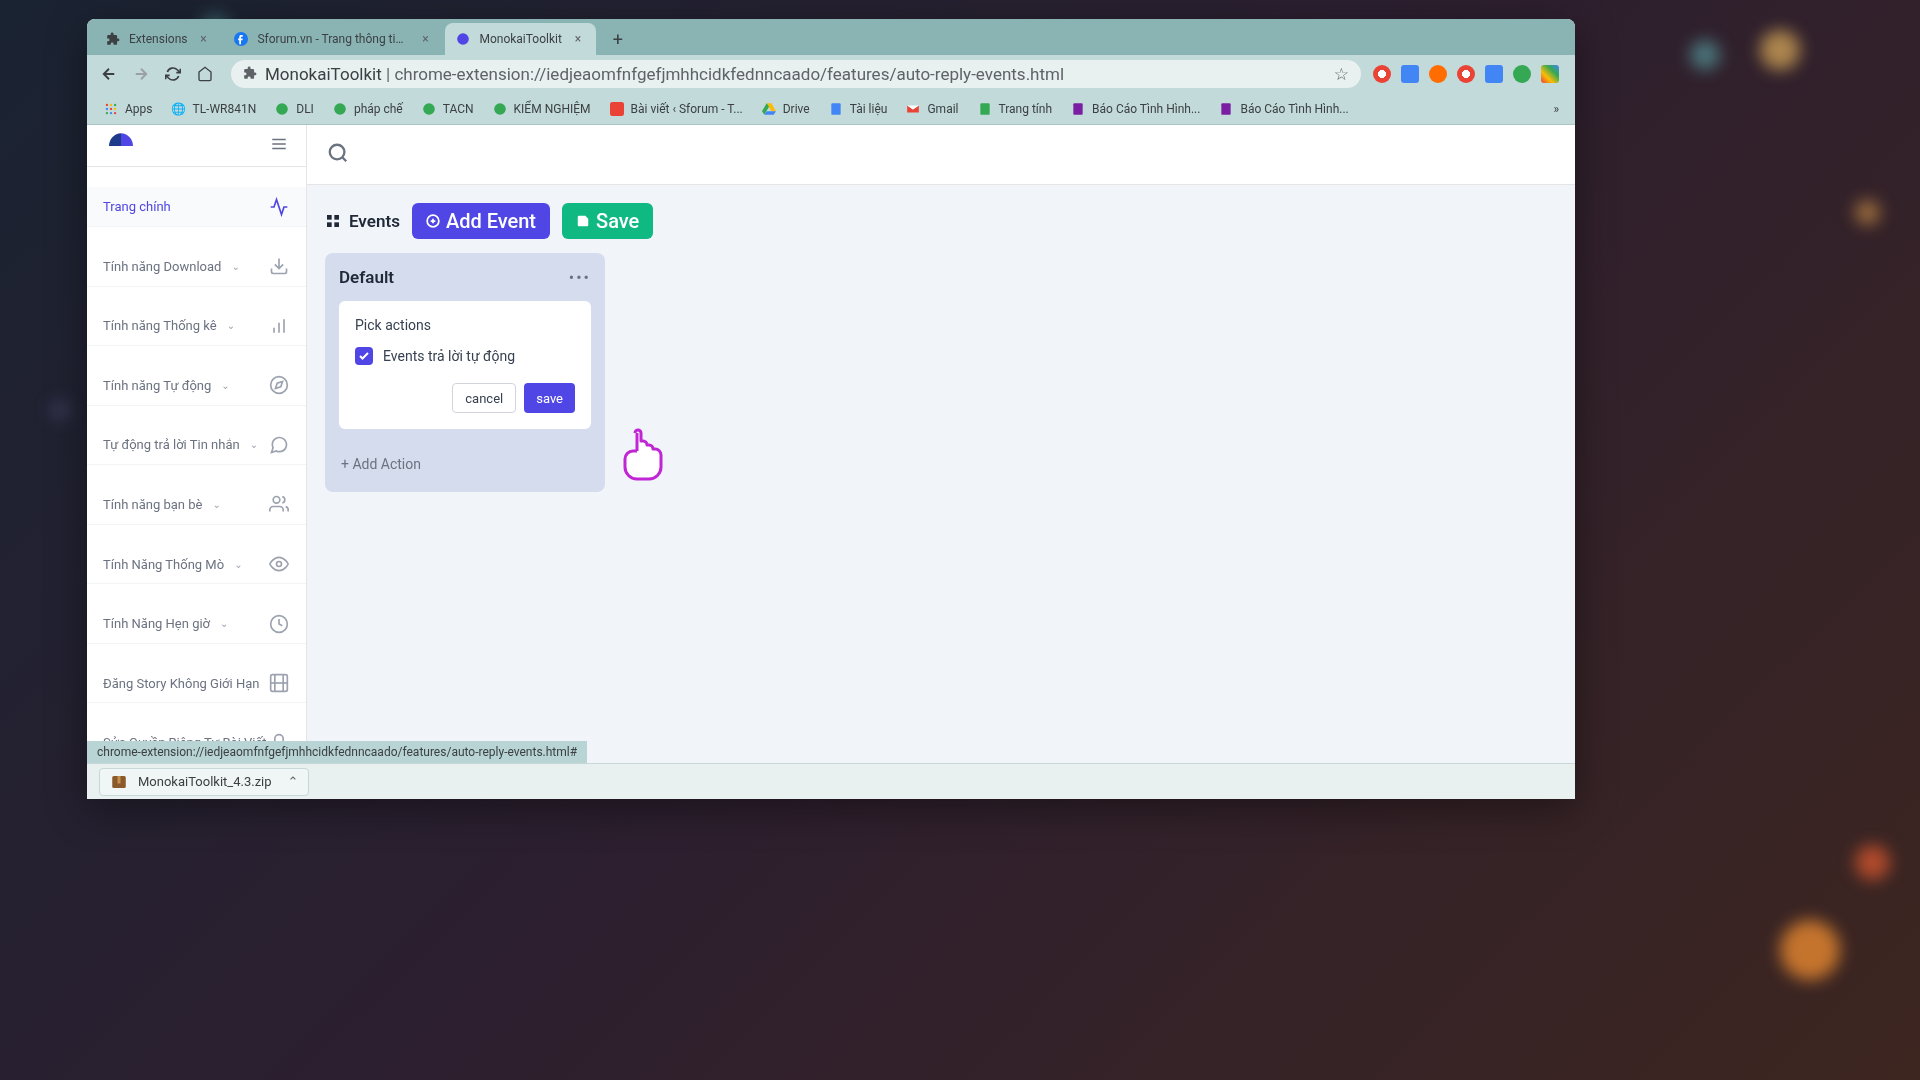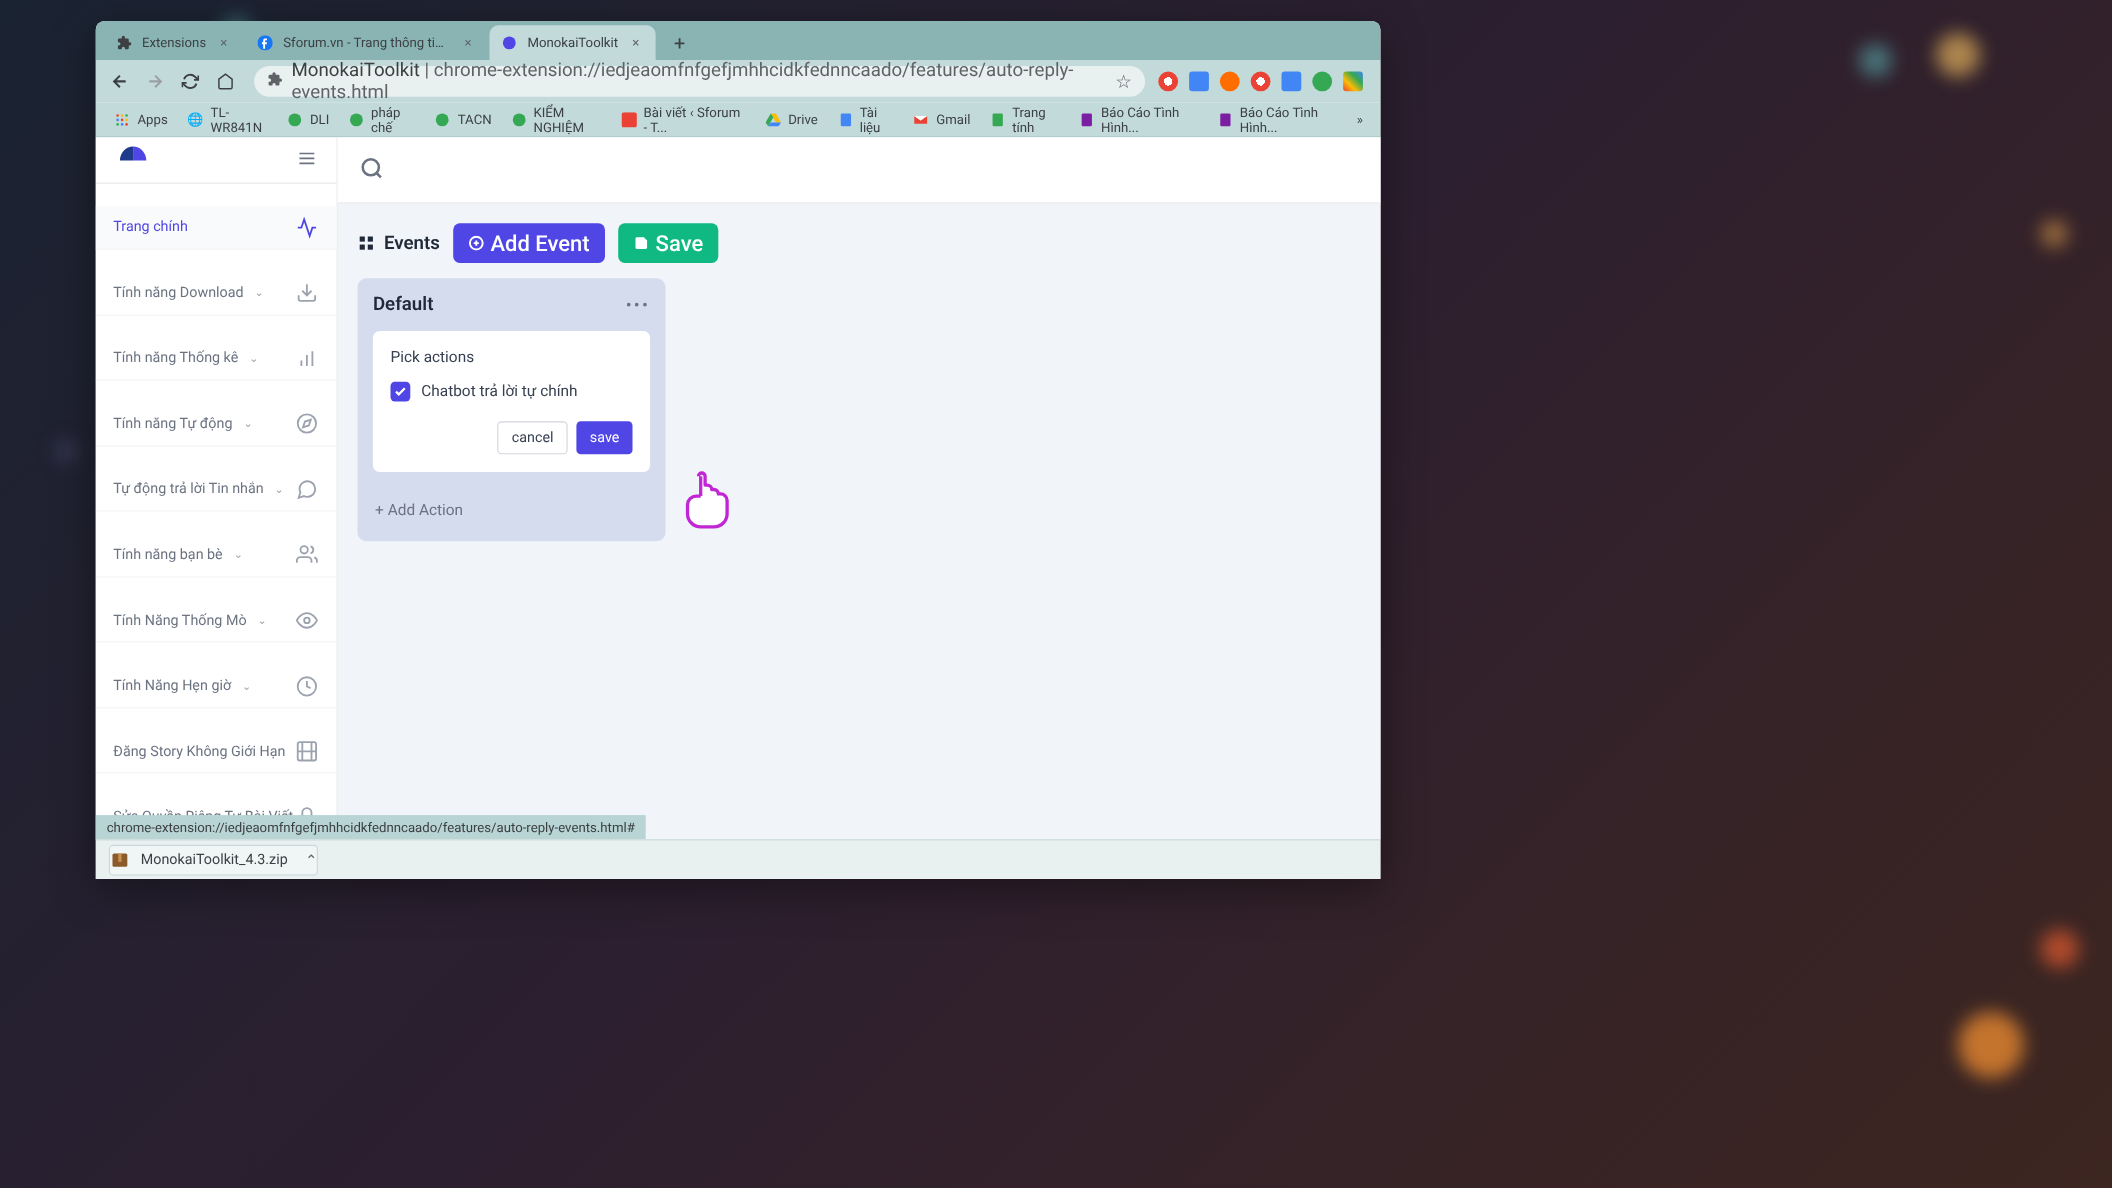--- a/index.html
+++ b/index.html
@@ -10,21 +10,21 @@
 .bokeh { position: absolute; border-radius: 50%; filter: blur(8px); }
 .b1 { width: 40px; height: 40px; top: 30px; right: 120px; background: rgba(255,200,100,0.6); }
 .b2 { width: 30px; height: 30px; top: 40px; right: 200px; background: rgba(100,200,200,0.5); }
 .b3 { width: 60px; height: 60px; bottom: 100px; right: 80px; background: rgba(255,150,50,0.7); }
 .b4 { width: 35px; height: 35px; bottom: 200px; right: 30px; background: rgba(255,100,50,0.6); }
 .b5 { width: 25px; height: 25px; top: 200px; right: 40px; background: rgba(255,180,80,0.5); }
 .b6 { width: 30px; height: 30px; top: 15px; left: 200px; background: rgba(100,200,200,0.4); }
 .b7 { width: 20px; height: 20px; top: 400px; left: 50px; background: rgba(80,80,120,0.5); }
 
 
-.browser { position: absolute; top: 19px; left: 87px; width: 1168px; height: 780px; background: #fff; border-radius: 8px 8px 0 0; overflow: hidden; box-shadow: 0 10px 40px rgba(0,0,0,0.4); }
+.browser { position: absolute; top: 19px; left: 87px; width: 1488px; height: 780px; background: #fff; border-radius: 8px 8px 0 0; overflow: hidden; box-shadow: 0 10px 40px rgba(0,0,0,0.4); }
 
 
 .tab-bar { height: 36px; background: #8ab4b4; display: flex; align-items: flex-end; padding-left: 8px; }
 .tab { height: 32px; display: flex; align-items: center; padding: 0 10px; font-size: 12px; color: #3c4043; border-radius: 8px 8px 0 0; margin-right: 2px; max-width: 220px; cursor: pointer; }
 .tab.active { background: #c3dada; }
 .tab:not(.active) { background: transparent; }
 .tab-icon { width: 16px; height: 16px; margin-right: 8px; display: inline-flex; align-items: center; justify-content: center; }
 .tab-title { overflow: hidden; text-overflow: ellipsis; white-space: nowrap; flex: 1; }
 .tab-close { width: 16px; height: 16px; margin-left: 8px; display: flex; align-items: center; justify-content: center; color: #5f6368; cursor: pointer; }
 .new-tab { width: 28px; height: 28px; display: flex; align-items: center; justify-content: center; color: #3c4043; cursor: pointer; margin-left: 6px; margin-bottom: 2px; font-size: 18px; }
@@ -91,21 +91,21 @@
 .add-action { color: #6b7280; font-size: 14px; cursor: pointer; padding: 6px 2px; }
 
 
 .cursor-img { position: absolute; top: 408px; left: 530px; pointer-events: none; z-index: 100; }
 
 
 .status-bar { position: absolute; bottom: 36px; left: 0; height: 22px; background: #b8d4d4; padding: 2px 10px; font-size: 12px; color: #3c4043; display: flex; align-items: center; }
 
 
 .dl-bar { position: absolute; bottom: 0; left: 0; right: 0; height: 36px; background: #e8f0f0; border-top: 1px solid #c8d8d8; display: flex; align-items: center; padding: 0 12px; }
-.dl-item { display: flex; align-items: center; gap: 10px; padding: 4px 0; font-size: 13px; color: #3c4043; cursor: pointer; border: 1px solid #c8d8d8; border-radius: 4px; background: #f0f6f6; }
+.dl-item { display: flex; align-items: center; gap: 10px; padding: 4px 10px; font-size: 13px; color: #3c4043; cursor: pointer; border: 1px solid #c8d8d8; border-radius: 4px; background: #f0f6f6; }
 .dl-ico { width: 18px; height: 18px; }
 .dl-chev { color: #5f6368; margin-left: 6px; }
 </style>
 </head>
 <body>
 
 <div class="desktop-bg">
   <div class="bokeh b1"></div>
     <div class="bokeh b2"></div>
     <div class="bokeh b3"></div>
@@ -487,21 +487,21 @@
             <div class="card-menu">•••</div>
           </div>
           <div class="action-box">
             <div class="action-title">Pick actions</div>
             <div class="action-row">
               <div class="chk">
                 <svg viewBox="0 0 24 24" fill="none" stroke="#fff" stroke-width="4">
                     <polyline points="20 6 9 17 4 12"></polyline>
                   </svg>
               </div>
-              <div class="action-label">Chatbot trả lời tự chính</div>
+              <div class="action-label">Events trả lời tự động</div>
             </div>
             <div class="action-btns">
               <button class="btn-sm btn-cancel">cancel</button>
               <button class="btn-sm btn-save">save</button>
             </div>
           </div>
           <div class="add-action">+  Add Action</div>
         </div>
       </div>
     </div>

